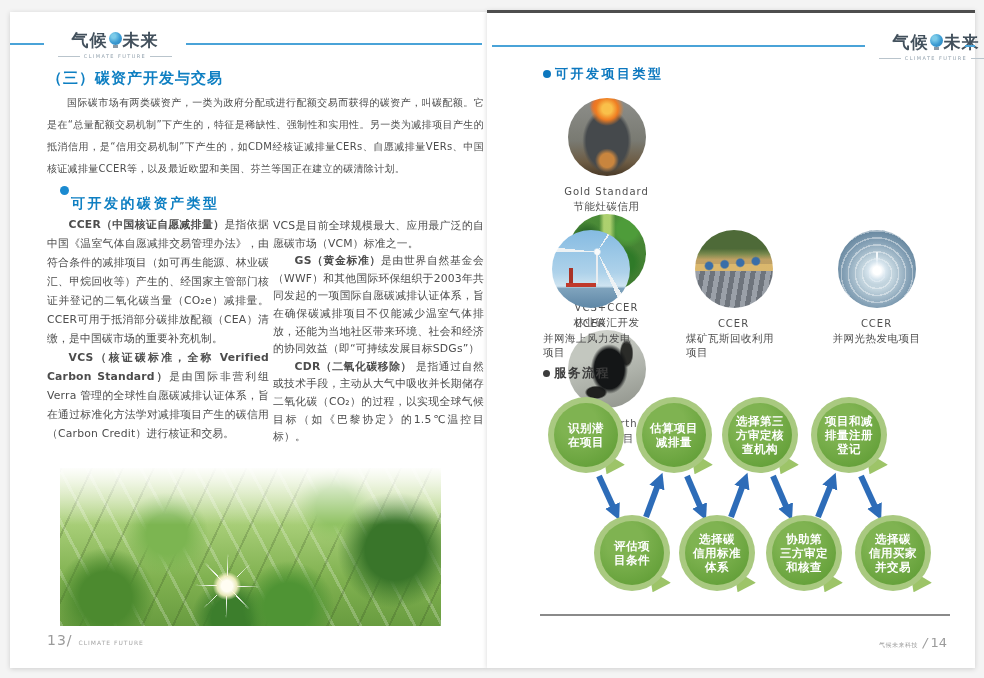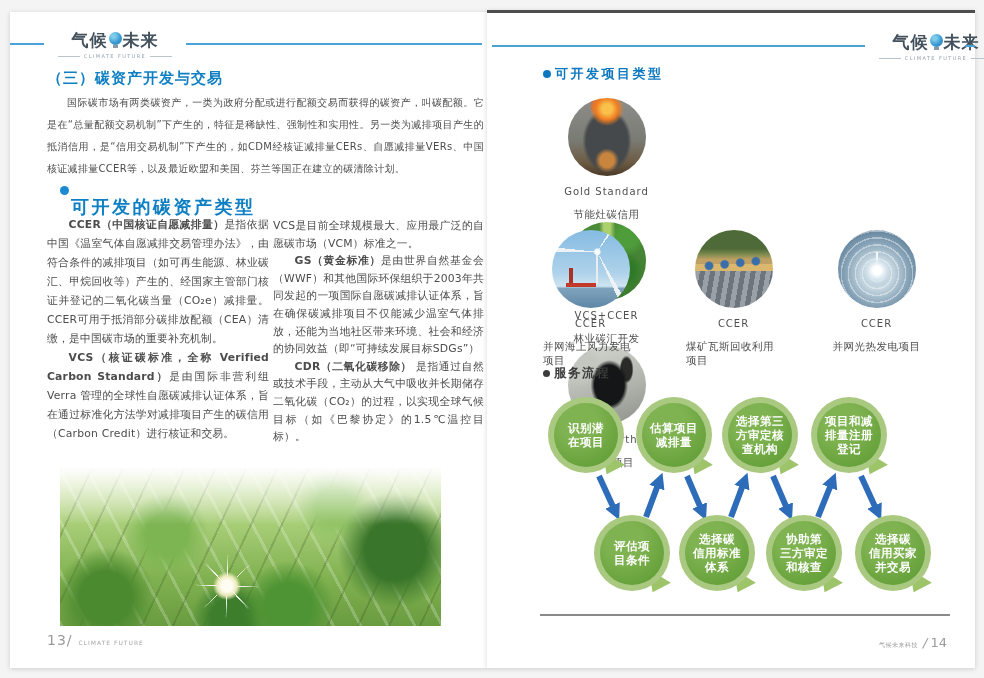--- a/index.html
+++ b/index.html
@@ -27,21 +27,21 @@
   .logo-sub { display:flex; align-items:center; justify-content:center; gap:4px;
     font-size:5px; color:#93a2ae; letter-spacing:1.4px; margin-top:1px; }
   .logo-sub::before,.logo-sub::after { content:""; width:22px; border-top:1px solid #b9c4cc; }
 
   
   .doc-title { position:absolute; left:37px; top:57px; font-size:15px; font-weight:bold;
     color:#0e7fc2; letter-spacing:1px;text-align:right; }
   .intro { position:absolute; left:37px; top:80px; width:437px; font-size:10px;
     line-height:22px; color:#4c4c4c; text-align:justify; text-indent:2em; letter-spacing:.3px; }
   .sec-dot { position:absolute; left:50px; top:174px; width:9px; height:9px; border-radius:50%; background:#1b8ad0; }
-  .sec-heading { position:absolute; left:61px; top:183px; font-size:18px; font-weight:bold;
+  .sec-heading { position:absolute; left:61px; top:183px; font-size:14px; font-weight:bold;
     color:#0e7fc2; letter-spacing:2.5px; }
   .col { position:absolute; top:203px; font-size:10.8px; line-height:19px; color:#4c4c4c;
     text-align:justify; letter-spacing:.2px; }
   .col-l { left:37px;  width:222px; }
   .col-r { left:263px; width:211px; top:205px; line-height:17.6px; }
   .col p { text-indent:2em; }
   .col p.no-indent { text-indent:0; }
   .lead { font-weight:bold; }
 
   
@@ -74,21 +74,21 @@
   .projects-heading { left:56px; top:52px; font-size:13px; color:#0d78bf; }
   .projects-heading .dot { background:#0d78bf; }
   .process-heading { left:56px; top:352px; font-size:12.5px; color:#3c3c3c; letter-spacing:1.5px; }
   .process-heading .dot { width:7px; height:7px; background:#3c3c3c; }
 
   .proj-grid { position:absolute; left:56px; width:381px; display:flex; }
   .proj-row1 { top:85px;flex-direction:column; } .proj-row2 { top:217px;gap:48px; }
   .proj-cell { width:127px; display:flex; flex-direction:column; align-items:center; }
   .photo { width:78px; height:78px; border-radius:50%; overflow:hidden; margin-bottom:9px; }
   .proj-l1 { font-size:10px; color:#4f4f4f; letter-spacing:1px; margin-top:1px; }
-  .proj-l2 { font-size:10.5px; color:#4f4f4f; letter-spacing:.5px; margin-top:11px; }
+  .proj-l2 { font-size:10.5px; color:#4f4f4f; letter-spacing:.5px; margin-top:3px; }
 
   .ph-cookstove { background:
       radial-gradient(circle at 50% 14%, #f9c04a 0 5px, #ef7d22 11px, rgba(239,125,34,0) 17px),
       radial-gradient(circle at 40% 10%, #e8672a 0 5px, rgba(232,103,42,0) 10px),
       radial-gradient(circle at 50% 80%, #c9853e 0 7px, rgba(201,133,62,0) 12px),
       radial-gradient(ellipse 26px 34px at 50% 55%, #45494c 0 80%, rgba(69,73,76,0) 95%),
       linear-gradient(180deg, #8e8f8b 0%, #797a72 55%, #6d5c44 82%, #4a3a28 100%); }
   .ph-forest { background:
       radial-gradient(circle at 50% 46%, #9c6b3b 0 4px, rgba(156,107,59,0) 6px),
       linear-gradient(90deg, rgba(0,0,0,0) 40%, rgba(190,220,120,.85) 46% 54%, rgba(0,0,0,0) 61%),

